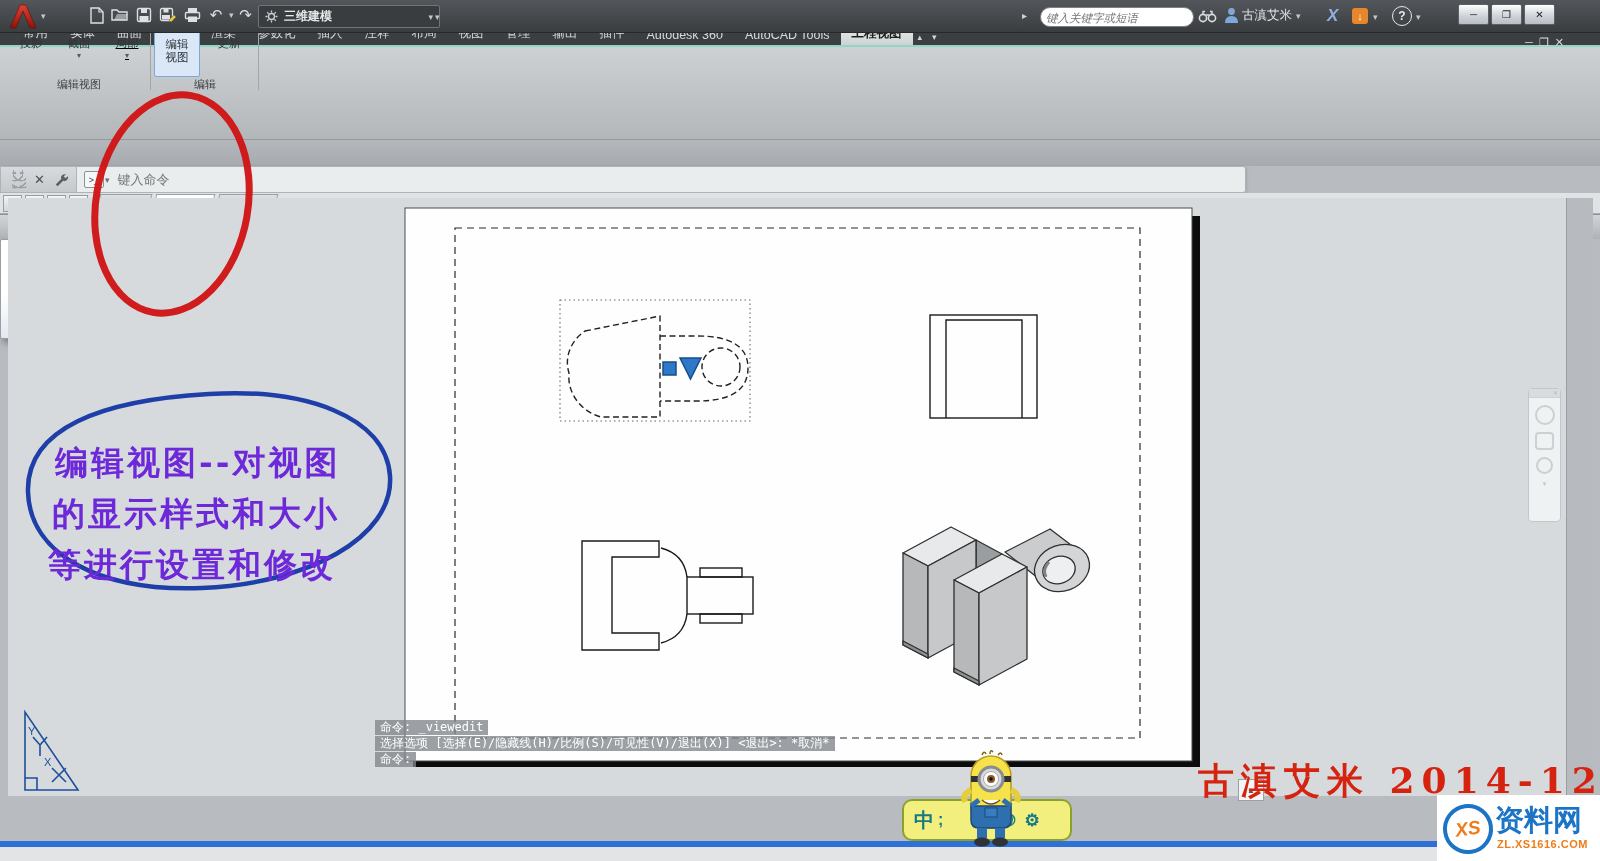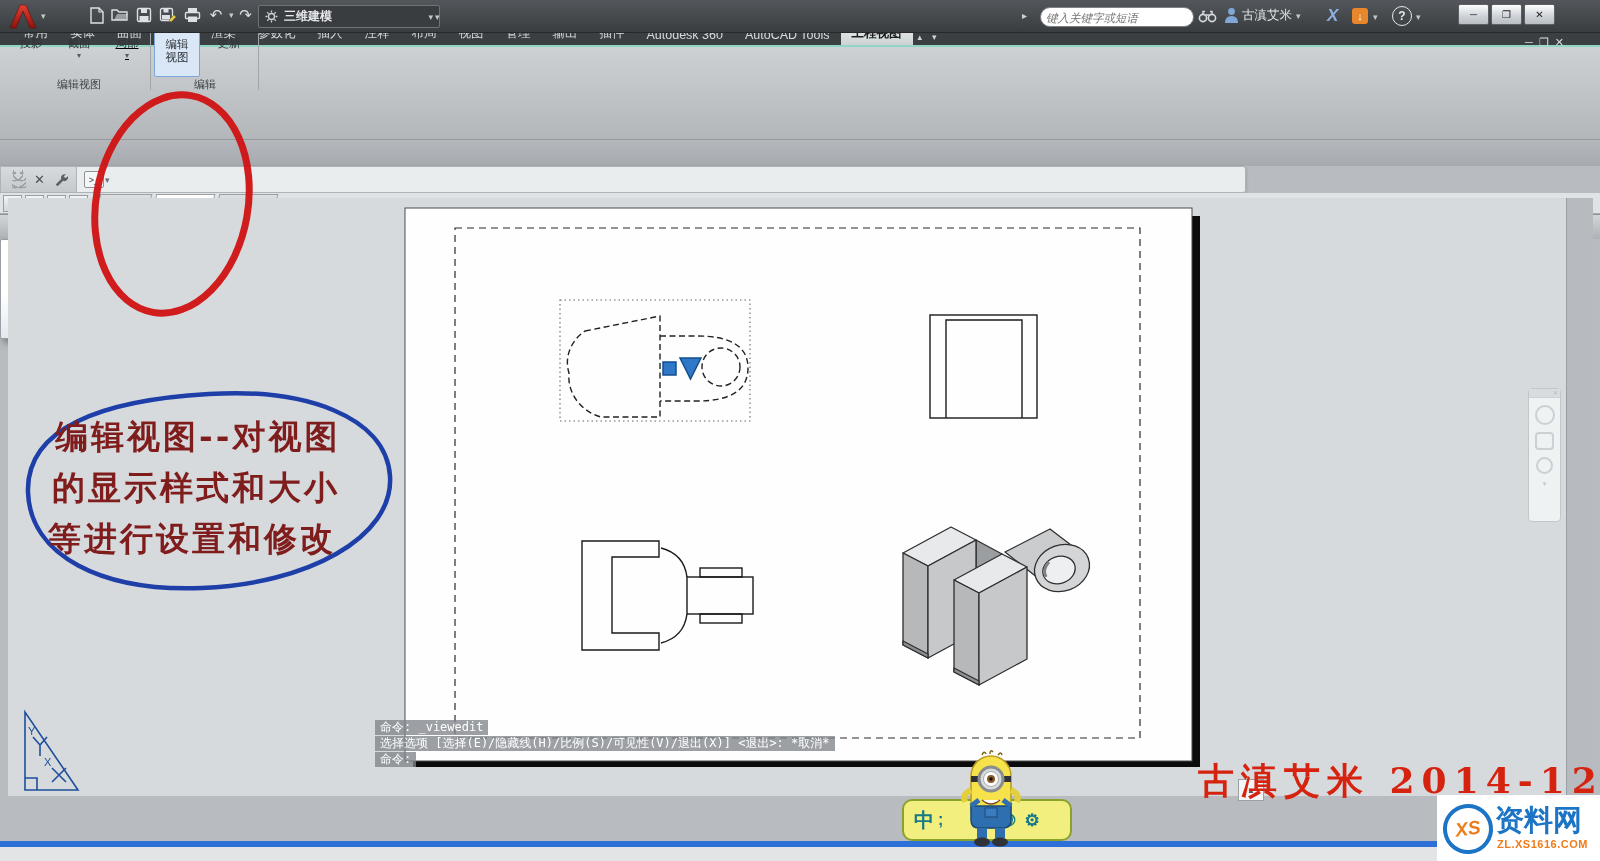--- a/index.html
+++ b/index.html
@@ -65,22 +65,22 @@
   #canvas{left:8px;top:198px;width:1558px;height:598px;background:#d7dadd;z-index:1;}
   #rightband{left:1566px;top:198px;width:26px;height:598px;background:#b7bbbf;
     border-left:1px solid #9a9ea2;z-index:2;}
   #drawing-svg{left:0;top:0;z-index:2;pointer-events:none;}
   
   .cmdline{position:absolute;left:375px;background:rgba(128,133,138,.78);color:#fff;
     font-family:"DejaVu Sans Mono",monospace;font-size:12px;height:15px;line-height:15px;
     padding:0 5px;white-space:pre;z-index:3;}
   
   #anno-svg{left:14px;top:380px;z-index:4;pointer-events:none;}
-  .anno-line{position:absolute;color:#7f1d1d;font-family:"DejaVu Serif",serif;
-    font-size:33px;font-weight:bold;letter-spacing:3px;z-index:4;white-space:nowrap;}
+  .anno-line{position:absolute;color:#6d28d9;font-family:"DejaVu Serif",serif;
+    font-size:33px;font-weight:bold;letter-spacing:3px;z-index:4;white-space:nowrap;margin-top:26px;}
   
   #navbar{left:1528px;top:388px;width:31px;height:132px;background:rgba(244,246,247,.82);
     border:1px solid #c3c7ca;border-radius:4px;z-index:3;}
   .nav-ph{margin:7px auto 0;border:2px solid #ccd0d3;}
   
   #tooltip{left:178px;top:140px;width:167px;height:100px;
     background:linear-gradient(#ffffff 55%,#e4e9ee);border:1px solid #989ea5;
     border-radius:2px;box-shadow:3px 4px 7px rgba(0,0,0,.35);z-index:6;
     font-size:12px;color:#2c3136;padding:6px 8px;box-sizing:border-box;}
   #tooltip .tt-title{font-weight:bold;font-size:12.5px;}
@@ -431,20 +431,21 @@
 <div id="cmdbar">
   <div class="leftclu">
     <span class="grip"></span>
     <span class="xbt">✕</span>
     <svg width="15" height="15" viewBox="0 0 18 18">
       <path d="M15.5,3 a4.2,4.2 0 0 0 -5.6,5.4 L3.2,15 L5.6,17.2 l6.6-6.6 a4.2,4.2 0 0 0 5.4-5.6 l-2.5,2.5 -2.3-2.3 Z" fill="#5a6065"></path>
       </svg>
   </div>
   <span class="promptbox">&gt;_</span>
   <span class="tinydd" style="color:#6a6f74;">▾</span>
+  <input placeholder="键入命令" style="">
 </div>
 
 <div id="layouttabs">
   <span class="lt-nav">|◀</span>
   <span class="lt-nav">◀</span>
   <span class="lt-nav">▶</span>
   <span class="lt-nav">▶|</span>
   <span class="ltab" style="margin-left:10px;">
       <span>模型</span>
     </span>

